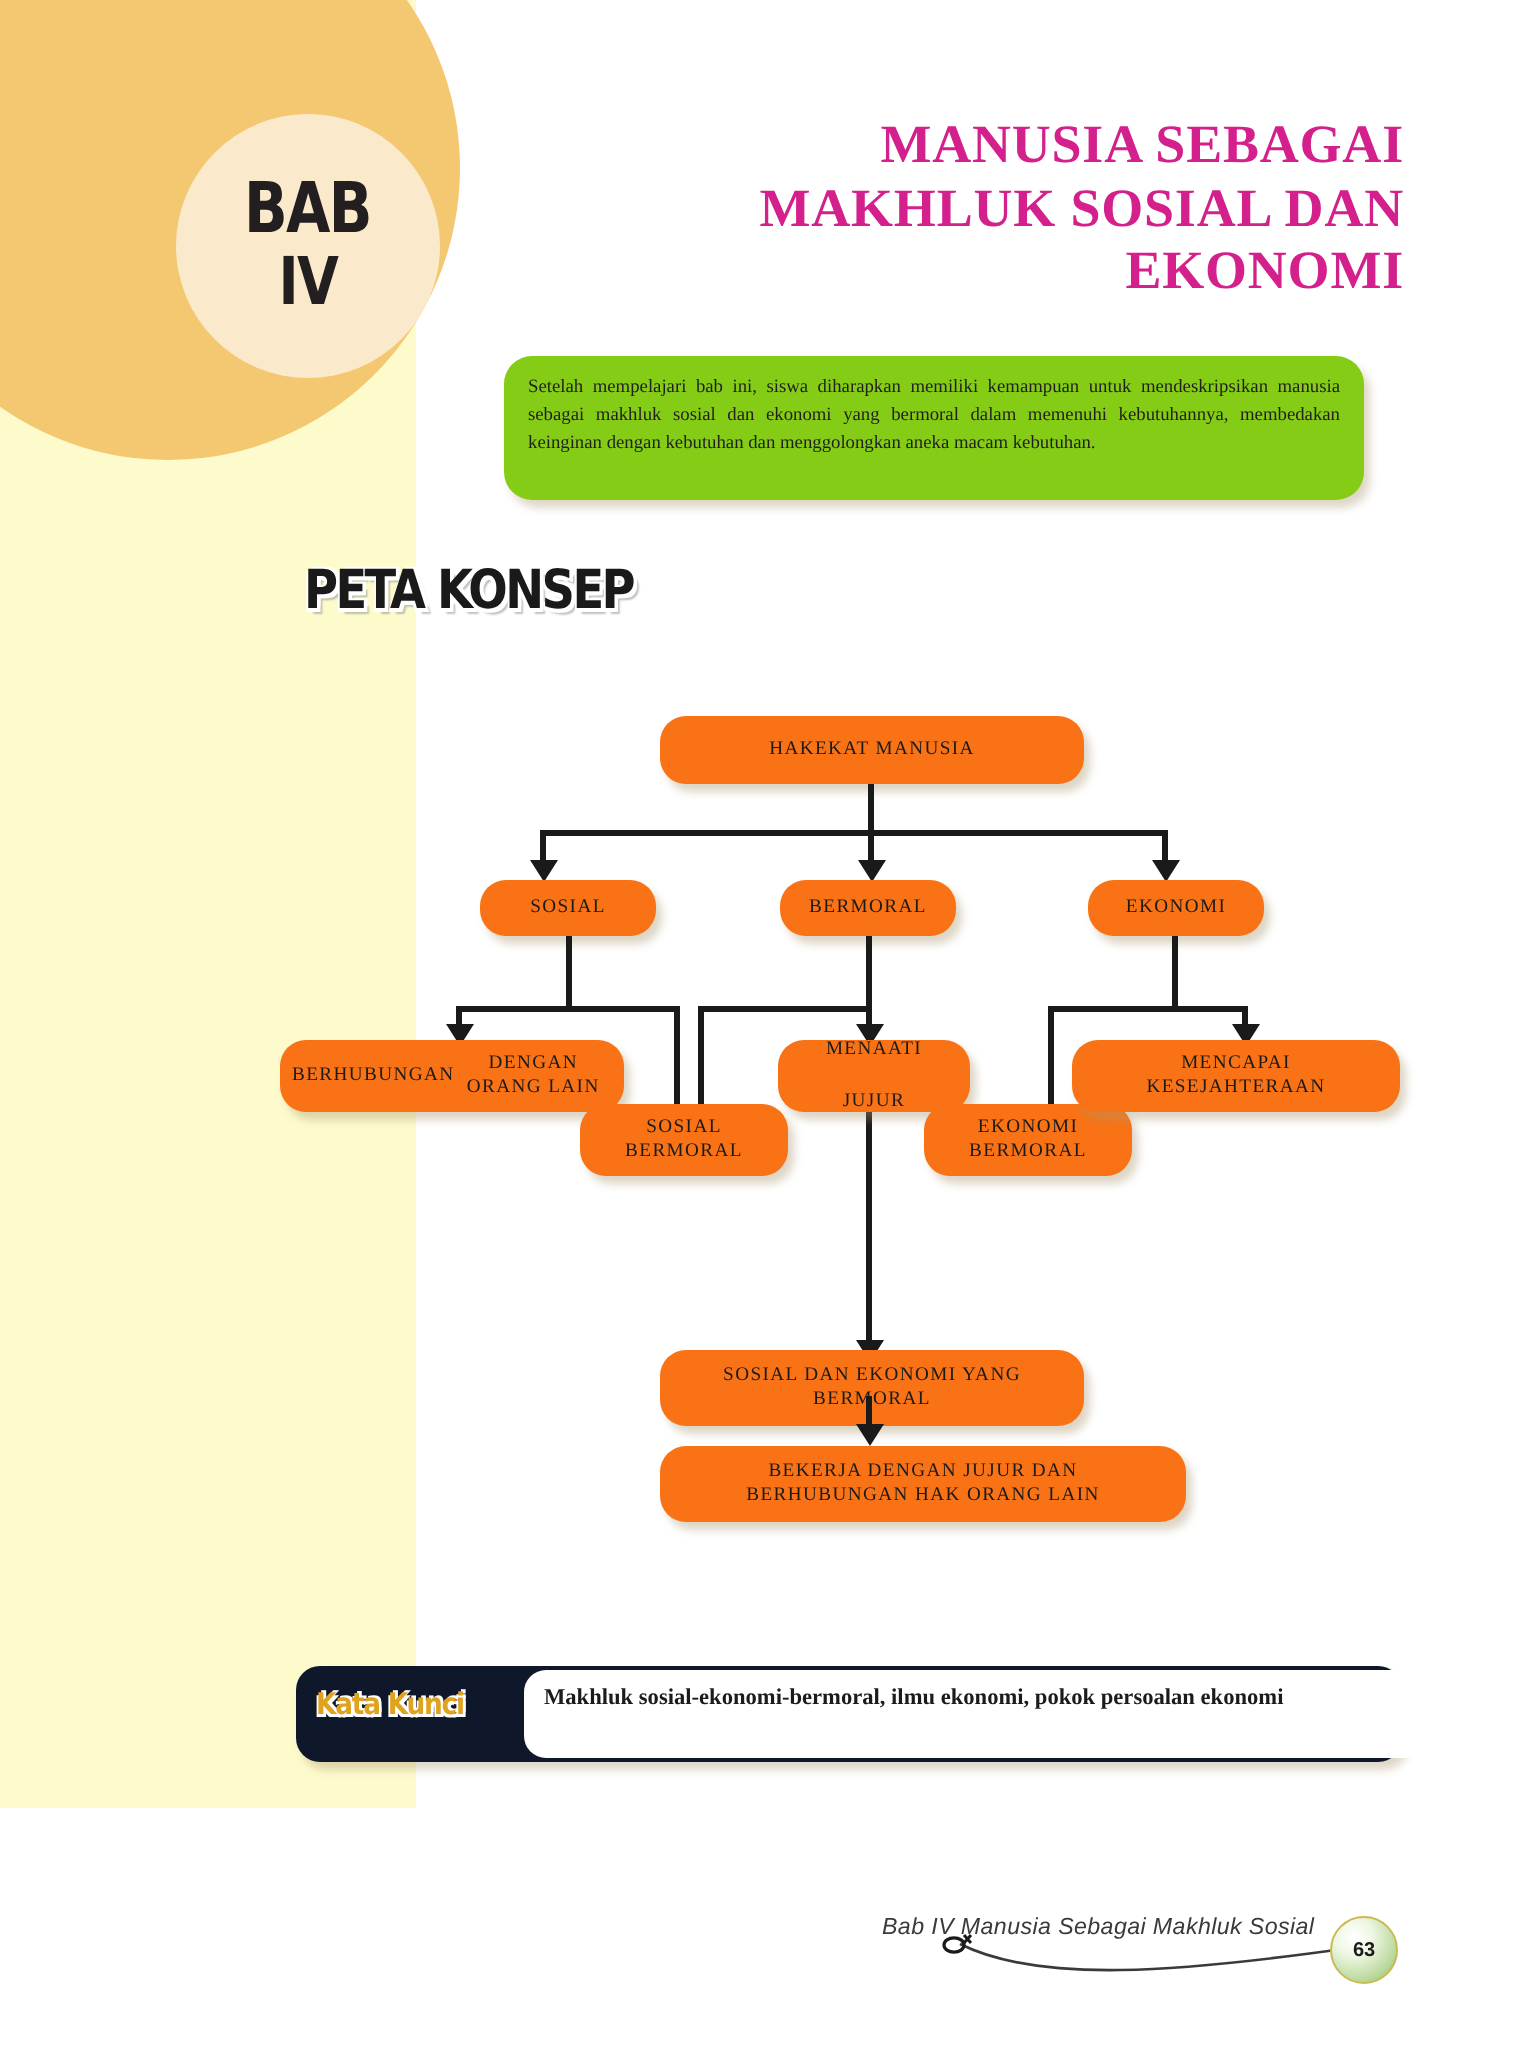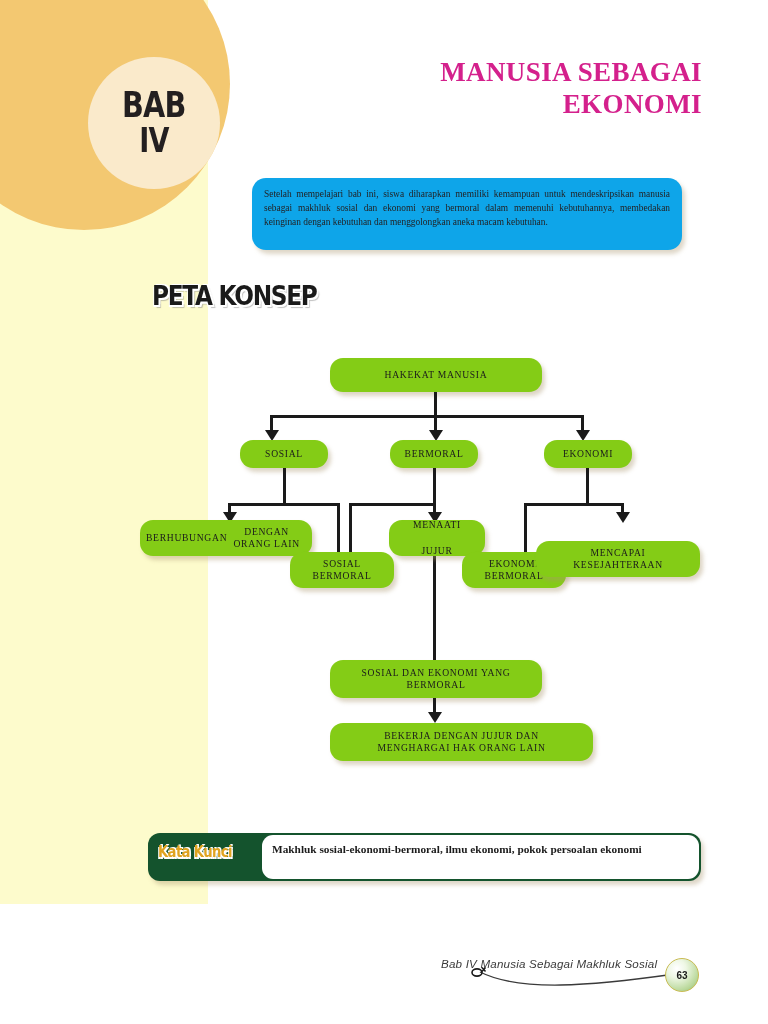--- a/index.html
+++ b/index.html
@@ -81,21 +81,21 @@
     letter-spacing: 0.4px;
   }
 
   
   .intro-box {
     position: absolute;
     left: 252px;
     top: 178px;
     width: 430px;
     height: 72px;
-    background: #0ea5e9;
+    background: #84cc16;
     border-radius: 14px;
     box-shadow: 3px 4px 4px rgba(170,150,110,0.38);
   }
   .intro-text {
     position: absolute;
     left: 12px;
     top: 10px;
     right: 12px;
     font-size: 9.4px;
     line-height: 1.47;
@@ -126,21 +126,21 @@
   
   .map {
     position: absolute;
     left: 0;
     top: 330px;
     width: 768px;
     height: 470px;
   }
   .node {
     position: absolute;
-    background: #84cc16;
+    background: #f97316;
     border-radius: 13px;
     box-shadow: 3px 4px 4px rgba(170,150,110,0.40);
     display: flex;
     align-items: center;
     justify-content: center;
     text-align: center;
     color: #1b1b1b;
     font-family: "Liberation Serif", "DejaVu Serif", serif;
     font-size: 9.6px;
     letter-spacing: 0.7px;
@@ -163,21 +163,21 @@
     border-top: 11px solid #1a1a1a;
   }
 
   
   .kk-wrap {
     position: absolute;
     left: 148px;
     top: 833px;
     width: 553px;
     height: 48px;
-    background: #14532d;
+    background: #0f172a;
     border-radius: 12px;
     box-shadow: 3px 4px 4px rgba(170,150,110,0.38);
   }
   .kk-label {
     position: absolute;
     left: 10px;
     top: 10px;
     font-family: "DejaVu Sans", sans-serif;
     font-weight: 700;
     font-size: 15px;
@@ -191,20 +191,21 @@
       -1px 1.5px 0 #ffffff;
   }
   .kk-panel {
     position: absolute;
     left: 114px;
     top: 2px;
     width: 437px;
     height: 44px;
     background: #ffffff;
     border-radius: 11px;
+    padding-left: 16px;
   }
   .kk-text {
     position: absolute;
     left: 10px;
     top: 6px;
     right: 8px;
     font-family: "Liberation Serif", "DejaVu Serif", serif;
     font-weight: 700;
     font-size: 11.3px;
     line-height: 1.42;
@@ -256,20 +257,21 @@
   <div class="left-band"></div>
   <div class="corner-circle"></div>
 
   <div class="bab-circle">
     <div class="bab-word">BAB</div>
     <div class="bab-num">IV</div>
   </div>
 
   <div class="chapter-title">
     <div>MANUSIA SEBAGAI</div>
+    <div>MAKHLUK SOSIAL DAN</div>
     <div>EKONOMI</div>
   </div>
 
   <div class="intro-box">
     <div class="intro-text">Setelah mempelajari bab ini, siswa diharapkan memiliki kemampuan untuk mendeskripsikan manusia sebagai makhluk sosial dan ekonomi yang bermoral dalam memenuhi kebutuhannya, membedakan keinginan dengan kebutuhan dan menggolongkan aneka macam kebutuhan.</div>
   </div>
 
   <div class="peta-konsep">PETA KONSEP</div>
 
   <div class="map">
@@ -330,36 +332,36 @@
     <div class="node" style="left:389px; top:190px; width:96px; height:36px; flex-direction:column;gap:14px;">
       <span>MENAATI</span>
       <span>JUJUR</span>
     </div>
 
     <div class="node" style="left:462px; top:222px; width:104px; height:36px; flex-direction:column;">
       <span>EKONOMI</span>
       <span>BERMORAL</span>
     </div>
 
-    <div class="node" style="left:536px; top:190px; width:164px; height:36px; flex-direction:column;margin-top:21px;">
+    <div class="node" style="left:536px; top:190px; width:164px; height:36px; flex-direction:column;">
       <span>MENCAPAI</span>
       <span>KESEJAHTERAAN</span>
     </div>
 
-    <div class="node" style="left:330px; top:330px; width:212px; height:38px; flex-direction:column;">
+    <div class="node" style="left:330px; top:345px; width:212px; height:38px; flex-direction:column;">
       <span>SOSIAL DAN EKONOMI YANG</span>
       <span>BERMORAL</span>
     </div>
 
     <div class="line vline" style="left:433px; top:368px; height:20px;"></div>
     <div class="arrow" style="left:427.5px; top:382px;"></div>
 
     <div class="node" style="left:330px; top:393px; width:263px; height:38px; flex-direction:column;">
       <span>BEKERJA DENGAN JUJUR DAN</span>
-      <span>MENGHARGAI HAK ORANG LAIN</span>
+      <span>BERHUBUNGAN HAK ORANG LAIN</span>
     </div>
   </div>
 
   <div class="kk-wrap">
     <div class="kk-label">Kata Kunci</div>
     <div class="kk-panel">
       <div class="kk-text">Makhluk sosial-ekonomi-bermoral, ilmu ekonomi, pokok persoalan ekonomi</div>
     </div>
   </div>
 

